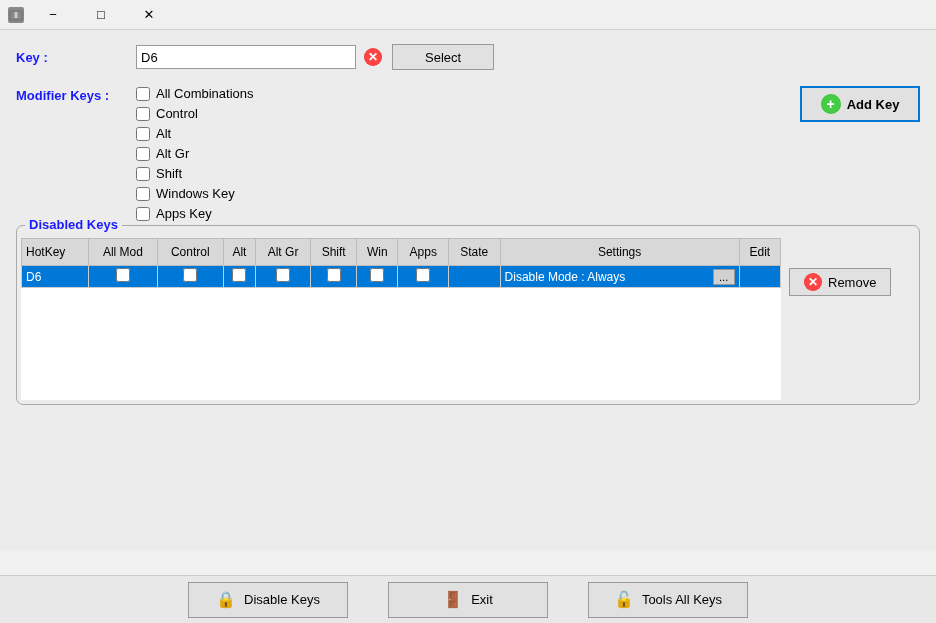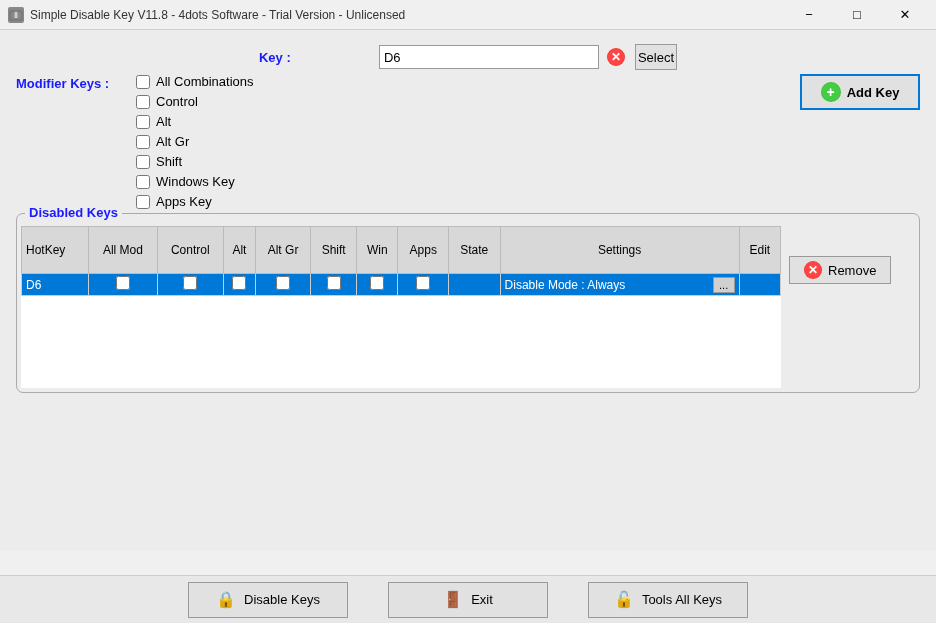--- a/index.html
+++ b/index.html
@@ -72,23 +72,22 @@
     .main-content {
       padding: 10px 16px;
       background: #ececec;
       height: calc(623px - 30px - 24px - 48px);
     }
 
     
     .key-row {
       display: flex;
       align-items: center;
-      margin-bottom: 4px;
+      margin-bottom: 16px;
       margin-top: 4px;
-      justify-content: center;
     }
     .key-label {
       font-weight: bold;
       color: #1a1aff;
       width: 120px;
       font-size: 13px;
     }
     .key-input {
       width: 220px;
       height: 24px;
@@ -102,21 +101,21 @@
       margin-left: 6px;
       width: 22px;
       height: 22px;
       border: none;
       background: transparent;
       cursor: pointer;
       display: flex; align-items: center; justify-content: center;
     }
     .select-btn {
       margin-left: 8px;
-      padding: 2px 2px;
+      padding: 2px 32px;
       height: 26px;
       background: #e1e1e1;
       border: 1px solid #999;
       cursor: pointer;
       font-size: 13px;
     }
 
     
     .modifier-section {
       display: flex;
@@ -174,21 +173,21 @@
 
     
     .keys-table {
       width: 100%;
       border-collapse: collapse;
       font-size: 12px;
     }
     .keys-table th {
       background: #d8d8d8;
       border: 1px solid #bbb;
-      padding: 16px 4px;
+      padding: 6px 4px;
       text-align: center;
       font-weight: normal;
       font-size: 12px;
     }
     .keys-table th:first-child { text-align: left; }
     .keys-table td {
       border: 1px solid #ccc;
       padding: 2px 4px;
       text-align: center;
       font-size: 12px;
@@ -323,21 +322,20 @@
 <div style="position:relative; width:936px; height:623px; background:#f0f0f0; overflow:hidden;">
 
   <div class="title-bar">
     <div class="title-bar-icon">
       <svg width="14" height="14" viewBox="0 0 14 14">
         <rect x="1" y="3" width="12" height="9" rx="1" fill="#888" stroke="#555" stroke-width="0.5"></rect>
         <circle cx="7" cy="5" r="1.5" fill="#ccc"></circle>
         <rect x="5.5" y="6" width="3" height="4" fill="#ccc"></rect>
       </svg>
     </div>
-    <span class="title-bar-text">Simple Disable Key V11.8 - 4dots Software - Trial Version - Unlicensed</span>
     <div class="title-bar-controls">
       <button class="title-btn">−</button>
       <button class="title-btn">□</button>
       <button class="title-btn close">✕</button>
     </div>
   </div>
 
 
   <div class="main-content" style="position:relative;">
 

